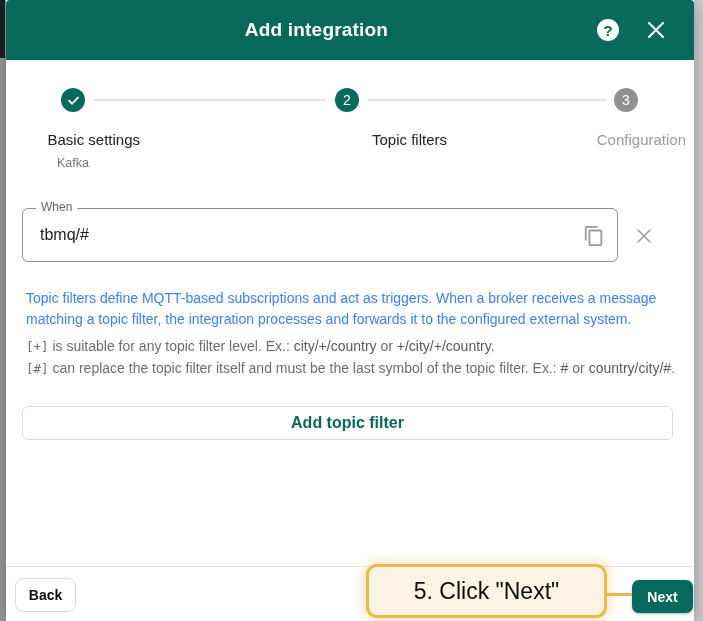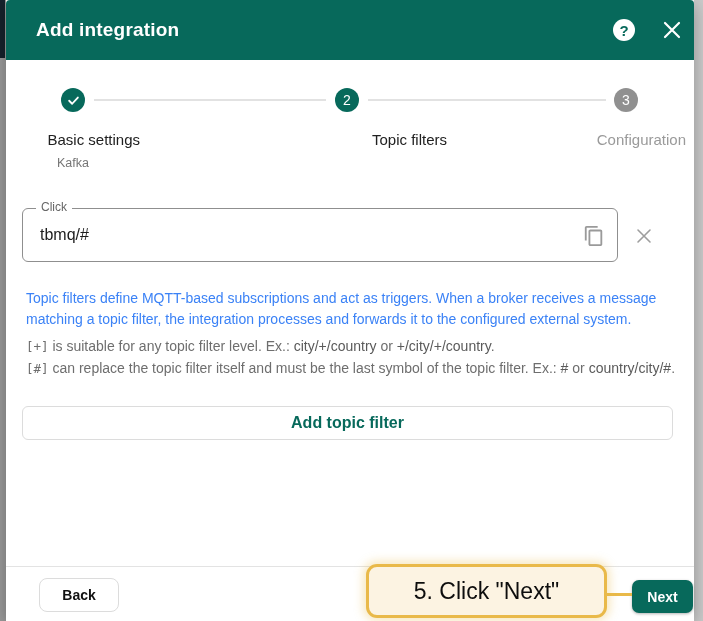--- a/index.html
+++ b/index.html
@@ -11,21 +11,21 @@
   .backdrop-left { position:absolute; left:0; top:0; width:6px; height:621px; background:#9b9b9b; }
   .backdrop-left-dark { position:absolute; left:0; top:0; width:5px; height:58px; background:#16222c; }
   .backdrop-right { position:absolute; right:0; top:0; width:9px; height:621px; background:#cbcbcb; }
 
   
   .dialog { position:absolute; left:6px; top:0; width:688px; height:621px; background:#fff;
             border-radius:4px 4px 0 0; box-shadow:0 4px 18px rgba(0,0,0,.3); }
 
   
   .dialog-header { position:absolute; left:0; top:0; width:100%; height:60px; background:#07695b;
-                   border-radius:4px 4px 0 0; display:flex; align-items:center; padding:0 12px 0 30px; }
+                   border-radius:4px 4px 0 0; display:flex; align-items:center; padding:0 28px 0 30px;text-align:center; }
   .dialog-title { color:#fff; font-size:19px; font-weight:700; letter-spacing:.2px; flex:1; }
   .header-actions { display:flex; align-items:center; gap:27px; }
   .help-icon { width:22px; height:22px; border-radius:50%; background:#fff; color:#07695b;
                font-size:15px; font-weight:700; display:flex; align-items:center; justify-content:center; cursor:pointer; }
   .close-icon { width:20px; height:20px; cursor:pointer; }
 
   
   .step-circle { position:absolute; top:88px; width:24px; height:24px; border-radius:50%;
                  color:#fff; font-size:14px; font-weight:500; display:flex; align-items:center; justify-content:center; }
   .step-circle.done, .step-circle.active { background:#07695b; }
@@ -50,23 +50,23 @@
   .wildcards .b { font-weight:400; color:#5a5a5a; }
   .wildcards .mono { font-family:"DejaVu Sans Mono", monospace; font-size:12.5px; }
 
   
   .add-filter { position:absolute; left:16px; top:406px; width:651px; height:34px;
                 background:#fff; border:1px solid #dcdcdc; border-radius:6px;
                 color:#07695b; font-size:16px; font-weight:700; font-family:"Liberation Sans", sans-serif; cursor:pointer; }
 
   
   .footer-divider { position:absolute; left:0; top:566px; width:100%; height:1px; background:#e3e3e3; }
-  .back-btn { position:absolute; left:9px; top:578px; width:80px; height:34px; background:#fff;
+  .back-btn { position:absolute; left:9px; top:578px; width:61px; height:34px; background:#fff;
               border:1px solid #dcdcdc; border-radius:8px; color:#111; font-size:14px; font-weight:600;
-              font-family:"Liberation Sans", sans-serif; cursor:pointer;margin-left:24px; }
+              font-family:"Liberation Sans", sans-serif; cursor:pointer; }
   .next-btn { position:absolute; left:626px; top:580px; width:61px; height:33px; background:#07695b;
               border:none; border-radius:7px; color:#fff; font-size:14px; font-weight:600;
               font-family:"Liberation Sans", sans-serif; cursor:pointer; box-shadow:0 1px 3px rgba(0,0,0,.3); }
 
   
   .callout { position:absolute; left:360px; top:564px; width:241px; height:54px;
              background:#fcf3e2; border:3px solid #e9b949; border-radius:11px;
              display:flex; align-items:center; justify-content:center;
              font-size:23px; color:#0d0d0d; box-shadow:0 0 10px 3px rgba(233,185,73,.35); }
   .callout-connector { position:absolute; left:601px; top:593px; width:25px; height:3px; background:#e9b949; }
@@ -113,21 +113,21 @@
         <span>3</span>
       </div>
 
       <div class="step-label" style="left:0; width:134px;">Basic settings</div>
       <div class="step-sublabel" style="left:0; width:134px;">Kafka</div>
       <div class="step-label" style="left:241px; width:200px;">Topic filters</div>
       <div class="step-label inactive" style="left:520px; width:168px; padding-right:8px;">Configuration</div>
     </div>
 
     <div class="field">
-      <span class="field-label">Click</span>
+      <span class="field-label">When</span>
       <span class="field-value">tbmq/#</span>
       <button class="copy-btn">
         <svg width="22" height="22" viewBox="0 0 24 24" fill="#9a9a9a">
             <path d="M16 1H4c-1.1 0-2 .9-2 2v14h2V3h12V1zm3 4H8c-1.1 0-2 .9-2 2v14c0 1.1.9 2 2 2h11c1.1 0 2-.9 2-2V7c0-1.1-.9-2-2-2zm0 16H8V7h11v14z"></path>
           </svg>
       </button>
     </div>
     <button class="clear-btn">
       <svg width="22" height="22" viewBox="0 0 22 22">
           <path d="M5 5 L17 17 M17 5 L5 17" stroke="#9e9e9e" stroke-width="1.6" stroke-linecap="round"></path>

